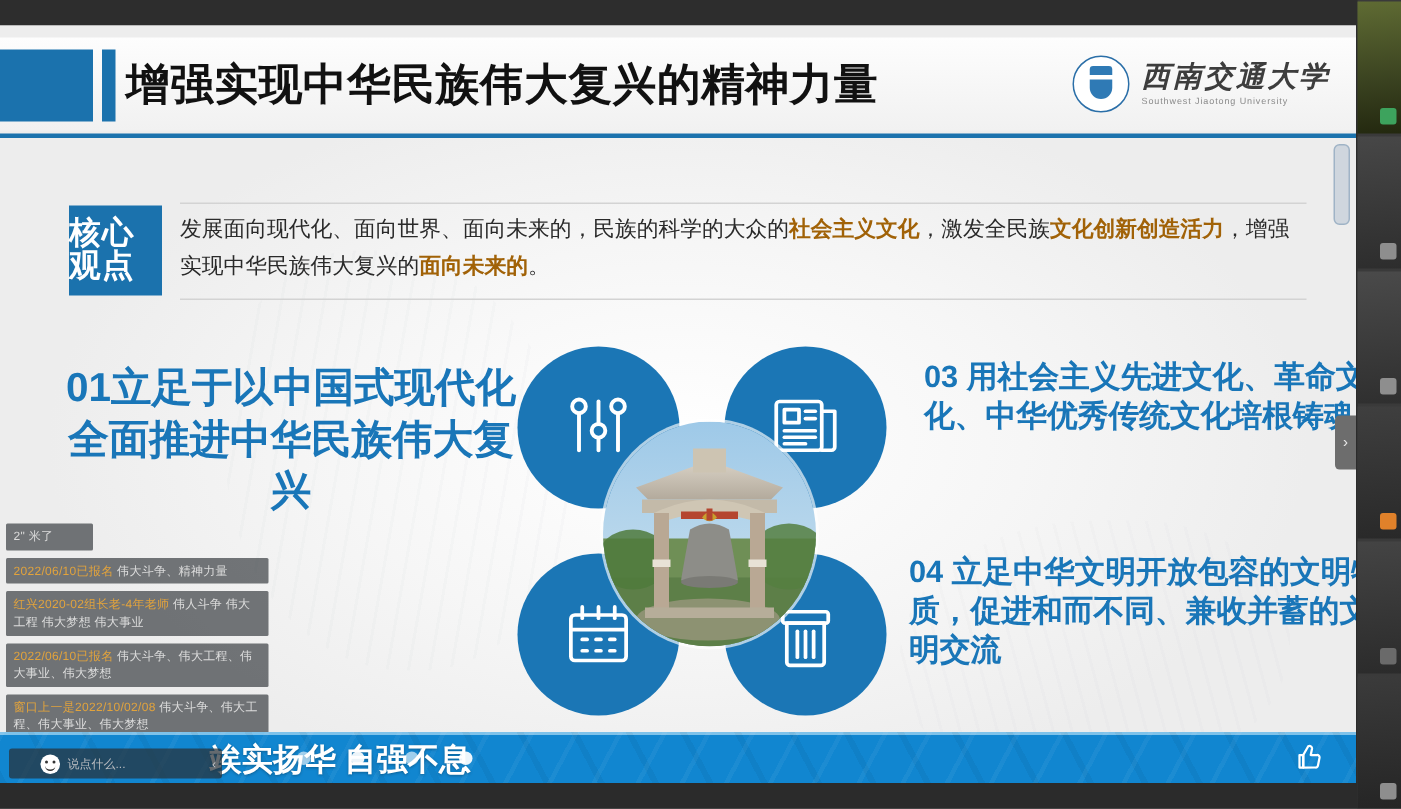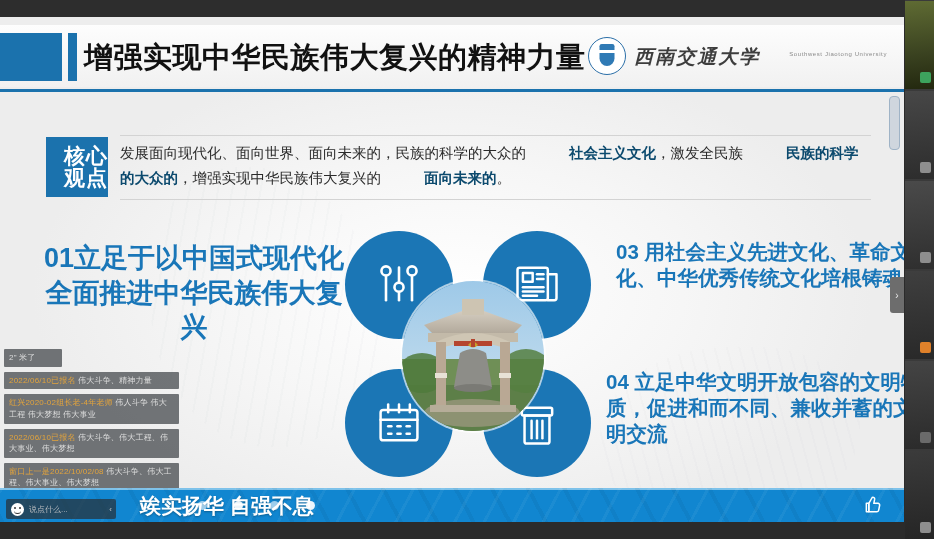--- a/index.html
+++ b/index.html
@@ -33,34 +33,34 @@
        letter-spacing:.5px;white-space:nowrap;line-height:40px;}
   .hdr-rule{position:absolute;left:0;top:72px;width:905px;height:3px;background:#1b72ad;}
 
   .logo{position:absolute;right:18px;top:12px;display:flex;align-items:center;gap:8px;}
   .logo-seal{width:36px;height:36px;border-radius:50%;border:1.6px solid #2b6fa8;
      position:relative;background:#fff;}
   .logo-seal:before{content:"";position:absolute;left:50%;top:6px;transform:translateX(-50%);
      width:15px;height:22px;background:#2f7ab5;border-radius:3px 3px 10px 10px;}
   .logo-seal:after{content:"";position:absolute;left:50%;top:12px;transform:translateX(-50%);
      width:17px;height:2.5px;background:#fff;}
-  .logo-txt{display:flex;flex-direction:row;line-height:1;gap:29px;}
+  .logo-txt{display:flex;flex-direction:column;line-height:1;}
   .logo-cn{font-size:19px;font-weight:bold;color:#3d3d3d;font-style:italic;letter-spacing:2px;}
   .logo-en{font-size:6px;color:#8a8a8a;letter-spacing:.6px;margin-top:4px;}
 
   
   .core{position:absolute;left:46px;top:118px;width:825px;}
   .core-line{position:absolute;left:74px;top:0;width:751px;height:1px;background:#d3d3d3;}
   .core-line.b{top:64px;}
   .core-badge{position:absolute;left:0;top:2px;width:62px;height:60px;background:#1b72ad;
-     display:flex;flex-direction:column;align-items:flex-end;justify-content:center;
+     display:flex;flex-direction:column;align-items:flex-start;justify-content:center;
      color:#fff;font-weight:bold;font-size:21px;line-height:1.05;letter-spacing:1px;}
   .core-text{position:absolute;left:74px;top:6px;width:751px;font-size:14.5px;color:#2a2a2a;
      line-height:1.72;}
-  .hl{color:#0c4a6e;font-weight:bold;padding-left:43px;}
+  .hl{color:#a16207;font-weight:bold;}
 
   
   .pt{position:absolute;font-weight:bold;color:#1976b8;line-height:1.28;}
   .pt-01{left:34px;top:224px;width:320px;font-size:27px;text-align:center;}
   .pt-02{left:34px;top:352px;width:320px;font-size:20.5px;text-align:center;}
   .pt-03{left:616px;top:222px;width:300px;font-size:20.5px;}
   .pt-04{left:606px;top:352px;width:320px;font-size:20.5px;}
 
   
   .cluster{position:absolute;left:345px;top:214px;width:250px;height:250px;}
@@ -86,21 +86,21 @@
      repeating-linear-gradient(118deg, rgba(255,255,255,.14) 0 3px, transparent 3px 26px),
      repeating-linear-gradient(62deg, rgba(0,0,0,.12) 0 4px, transparent 4px 32px);}
   .botbar-top{position:absolute;left:0;top:0;width:905px;height:2px;background:#7ec2ea;}
   .slogan{position:absolute;left:140px;top:4px;font-size:21px;font-weight:bold;color:#fff;
      text-shadow:0 1px 2px rgba(0,0,0,.3);white-space:nowrap;}
   .dots{position:absolute;left:198px;top:13px;display:flex;gap:27px;}
   .dot{width:9px;height:9px;border-radius:50%;background:#fff;opacity:.92;}
   .dot.dim{opacity:.6;}
   .like{position:absolute;right:22px;top:7px;width:20px;height:20px;}
   .chatinput{position:absolute;left:6px;bottom:3px;width:100px;height:20px;
-     background:rgba(40,48,56,.72);display:flex;align-items:center;gap:5px;padding:0 5px;border-radius:2px;}
+     background:rgba(40,48,56,.72);display:flex;align-items:center;gap:5px;padding:0 21px;border-radius:2px;}
   .emoji{width:13px;height:13px;border-radius:50%;background:#fff;position:relative;flex:0 0 auto;}
   .emoji:before{content:"";position:absolute;left:3px;top:4px;width:2px;height:2px;background:#333;border-radius:50%;
      box-shadow:5px 0 0 #333;}
   .emoji:after{content:"";position:absolute;left:3px;top:7.5px;width:7px;height:3px;
      border-bottom:1.6px solid #333;border-radius:0 0 7px 7px;}
   .ci-ph{font-size:8px;color:#b9bcc0;filter:blur(.3px);}
   .ci-arrow{position:absolute;right:4px;top:6px;font-size:8px;color:#c7c9cc;}
 
   
   .sbar{position:absolute;right:4px;top:79px;width:9px;height:52px;background:#cfd6de;
@@ -151,21 +151,21 @@
     </div>
     <div class="hdr-rule"></div>
 
     <div class="core">
       <div class="core-line"></div>
       <div class="core-line b"></div>
       <div class="core-badge">
         <span>核心</span>
         <span>观点</span>
       </div>
-      <div class="core-text" id="core-text"><span>发展面向现代化、面向世界、面向未来的，民族的科学的大众的</span><span class="hl">社会主义文化</span><span>，激发全民族</span><span class="hl">民族的科学的大众的</span><span>，增强实现中华民族伟大复兴的</span><span class="hl">面向未来的</span><span>。</span></div>
+      <div class="core-text" id="core-text"><span>发展面向现代化、面向世界、面向未来的，民族的科学的大众的</span><span class="hl">社会主义文化</span><span>，激发全民族</span><span class="hl">文化创新创造活力</span><span>，增强实现中华民族伟大复兴的</span><span class="hl">面向未来的</span><span>。</span></div>
     </div>
 
     <div class="pt pt-01">01立足于以中国式现代化全面推进中华民族伟大复兴</div>
     <div class="pt pt-03">03 用社会主义先进文化、革命文化、中华优秀传统文化培根铸魂</div>
     <div class="pt pt-04">04 立足中华文明开放包容的文明特质，促进和而不同、兼收并蓄的文明交流</div>
 
     <div class="cluster">
       <div class="bub tl">
         <svg viewBox="0 0 48 48" fill="none" stroke="#ffffff" stroke-width="2.4" stroke-linecap="round">
           <circle cx="12" cy="11" r="4.2"></circle>

